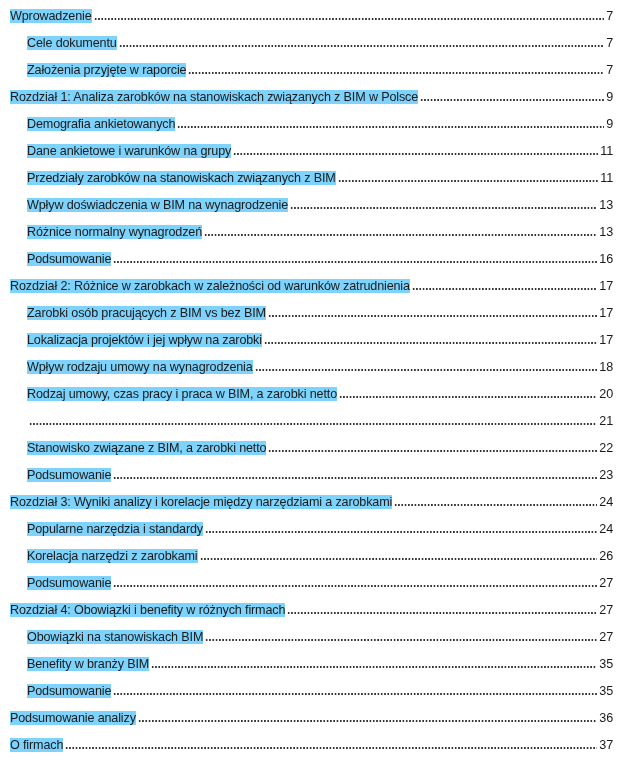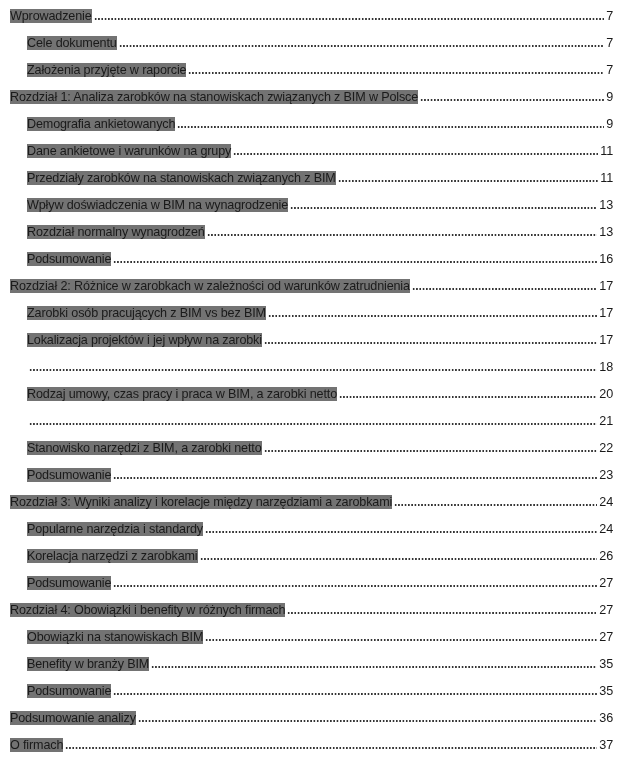--- a/index.html
+++ b/index.html
@@ -29,21 +29,21 @@
       padding-right: 12px;
       box-sizing: border-box;
       font-size: 12.6px;
       letter-spacing: -0.15px;
     }
     .toc-row.level-1 { padding-left: 10px; }
     .toc-row.level-2 { padding-left: 27px; }
     .toc-title {
       white-space: nowrap;
       flex: 0 0 auto;
-      background: #737373;
+      background: #7dd3fc;
     }
     .toc-leader {
       flex: 1 1 auto;
       overflow: hidden;
       white-space: nowrap;
       margin: 0 2px;
       position: relative;
       top: 3px;
       height: 2px;
       background-image: radial-gradient(circle, #333 0.7px, transparent 0.9px);
@@ -95,21 +95,21 @@
     <span class="toc-title">Przedziały zarobków na stanowiskach związanych z BIM</span>
     <span class="toc-leader"></span>
     <span class="toc-page">11</span>
   </div>
   <div class="toc-row level-2">
     <span class="toc-title">Wpływ doświadczenia w BIM na wynagrodzenie</span>
     <span class="toc-leader"></span>
     <span class="toc-page">13</span>
   </div>
   <div class="toc-row level-2">
-    <span class="toc-title">Rozdział normalny wynagrodzeń</span>
+    <span class="toc-title">Różnice normalny wynagrodzeń</span>
     <span class="toc-leader"></span>
     <span class="toc-page">13</span>
   </div>
   <div class="toc-row level-2">
     <span class="toc-title">Podsumowanie</span>
     <span class="toc-leader"></span>
     <span class="toc-page">16</span>
   </div>
   <div class="toc-row level-1">
     <span class="toc-title">Rozdział 2: Różnice w zarobkach w zależności od warunków zatrudnienia</span>
@@ -120,34 +120,35 @@
     <span class="toc-title">Zarobki osób pracujących z BIM vs bez BIM</span>
     <span class="toc-leader"></span>
     <span class="toc-page">17</span>
   </div>
   <div class="toc-row level-2">
     <span class="toc-title">Lokalizacja projektów i jej wpływ na zarobki</span>
     <span class="toc-leader"></span>
     <span class="toc-page">17</span>
   </div>
   <div class="toc-row level-2">
+    <span class="toc-title">Wpływ rodzaju umowy na wynagrodzenia</span>
     <span class="toc-leader"></span>
     <span class="toc-page">18</span>
   </div>
   <div class="toc-row level-2">
     <span class="toc-title">Rodzaj umowy, czas pracy i praca w BIM, a zarobki netto</span>
     <span class="toc-leader"></span>
     <span class="toc-page">20</span>
   </div>
   <div class="toc-row level-2">
     <span class="toc-leader"></span>
     <span class="toc-page">21</span>
   </div>
   <div class="toc-row level-2">
-    <span class="toc-title">Stanowisko narzędzi z BIM, a zarobki netto</span>
+    <span class="toc-title">Stanowisko związane z BIM, a zarobki netto</span>
     <span class="toc-leader"></span>
     <span class="toc-page">22</span>
   </div>
   <div class="toc-row level-2">
     <span class="toc-title">Podsumowanie</span>
     <span class="toc-leader"></span>
     <span class="toc-page">23</span>
   </div>
   <div class="toc-row level-1">
     <span class="toc-title">Rozdział 3: Wyniki analizy i korelacje między narzędziami a zarobkami</span>

